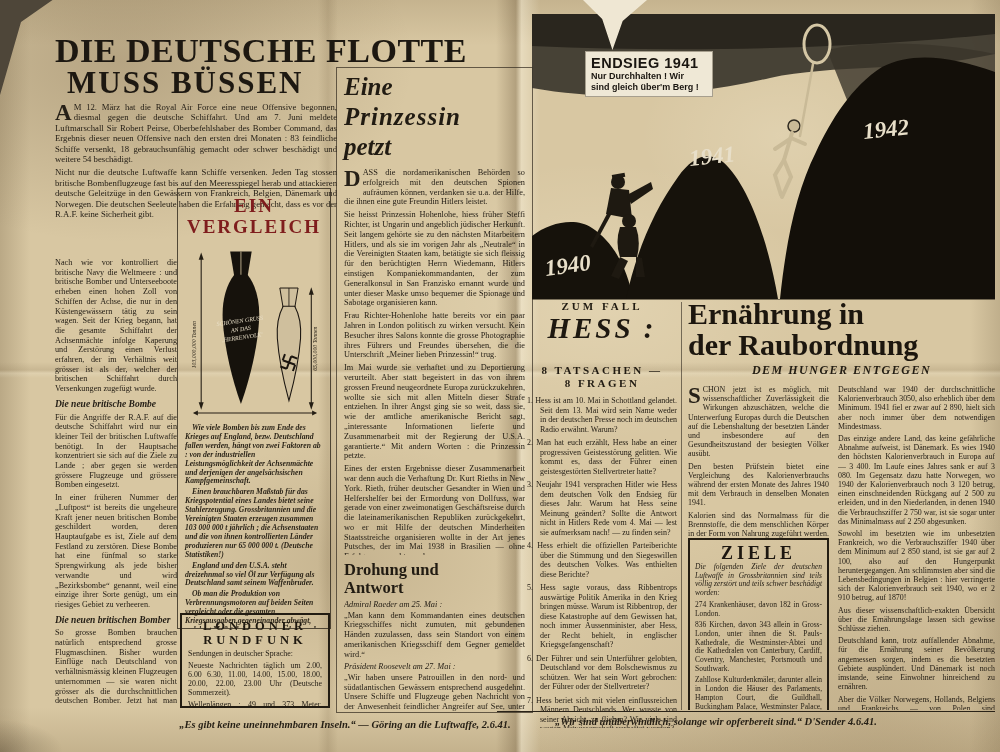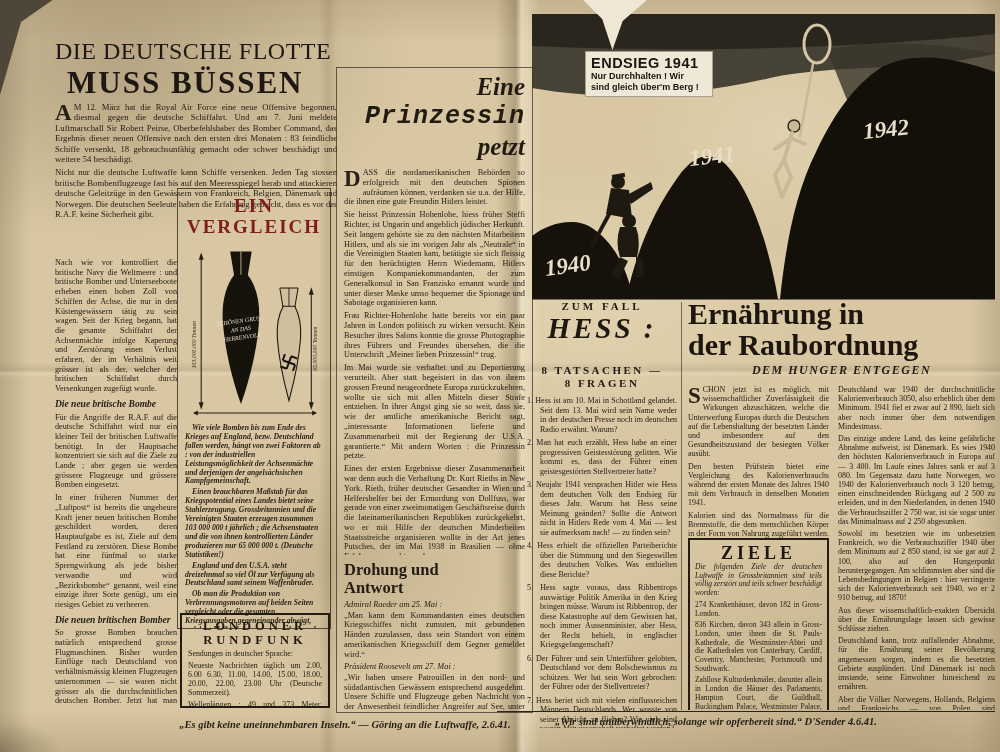--- a/index.html
+++ b/index.html
@@ -21,44 +21,44 @@
   .crease-h{position:absolute;left:0;right:0;top:362px;height:16px;pointer-events:none;background:linear-gradient(180deg,transparent,rgba(104,84,52,.14) 50%,rgba(255,250,230,.18) 70%,transparent);}
   .corner-tl{position:absolute;left:0;top:0;width:70px;height:100px;background:#4e4639;clip-path:polygon(0 0,75% 0,30% 22%,0 95%);pointer-events:none;}
   .tear{position:absolute;left:583px;top:0;width:64px;height:50px;background:#efe7d3;clip-path:polygon(0 0,100% 0,62% 42%,46% 100%,30% 38%);z-index:5;pointer-events:none;}
   .shadow-bl{position:absolute;left:0;bottom:0;width:90px;height:46px;background:radial-gradient(90px 46px at 0 100%,rgba(70,58,40,.35),transparent 70%);pointer-events:none;}
 
   p{margin:0 0 3px 0;}
   .just{text-align:justify;}
 
   
   .colA-head{position:absolute;left:55px;top:36px;width:285px;color:#1d1811;}
-  .colA-head .l1{font-size:24px;font-weight:normal;letter-spacing:.5px;line-height:30px;white-space:nowrap;}
+  .colA-head .l1{font-size:34px;font-weight:bold;letter-spacing:.5px;line-height:30px;white-space:nowrap;}
   .colA-head .l2{font-size:31px;font-weight:bold;letter-spacing:2px;line-height:34px;padding-left:12px;}
   .colA-intro{position:absolute;left:55px;top:102px;width:282px;height:156px;overflow:hidden;font-size:8.7px;line-height:10.4px;}
   .dc{float:left;font-size:23px;line-height:19px;font-weight:bold;padding:1px 2px 0 0;}
   .colA-narrow{position:absolute;left:55px;top:258px;width:122px;height:448px;overflow:hidden;font-size:8.2px;line-height:9.7px;}
   .subhead{font-weight:bold;font-style:italic;font-size:9.5px;margin:6px 0 3px 0;text-align:left;}
 
   
   .vergleich{position:absolute;left:177px;top:188px;width:154px;height:441px;border:1px solid rgba(48,40,28,.8);box-sizing:border-box;padding:6px 7px 0 7px;overflow:hidden;}
   .verg-title{text-align:center;font-weight:bold;font-size:19px;letter-spacing:2px;line-height:21px;color:#7f1d1d;}
   .verg-fig{width:140px;height:178px;margin:3px auto 2px auto;}
   .verg-body{font-size:7.7px;line-height:8.9px;font-style:italic;font-weight:bold;color:#2c2519;}
   .verg-body p{text-indent:7px;margin-bottom:2px;}
 
   
   .rundfunk{position:absolute;left:180px;top:613px;width:150px;height:95px;border:2px solid #221c12;box-sizing:border-box;padding:4px 6px;overflow:hidden;}
   .rf-title{text-align:center;font-weight:bold;font-size:12.5px;letter-spacing:4px;line-height:14px;color:#1f1910;}
   .rf-body{font-size:7.9px;line-height:9px;margin-top:2px;}
 
   
   .colB{position:absolute;left:336px;top:67px;width:197px;height:646px;border:1px solid rgba(48,40,28,.7);box-sizing:border-box;padding:4px 7px;overflow:hidden;}
-  .prinz-title{text-align:right;font-style:italic;font-weight:bold;color:#211b12;}
+  .prinz-title{text-align:left;font-style:italic;font-weight:bold;color:#211b12;}
   .prinz-title .t{font-size:25px;line-height:30px;display:block;}
-  .prinz-title .t2{letter-spacing:1px;font-family:Liberation Mono, monospace;}
+  .prinz-title .t2{letter-spacing:1px;}
   .prinz-body{height:387px;overflow:hidden;font-size:8.3px;line-height:9.8px;margin-top:6px;}
   .droh-title{font-weight:bold;font-size:16.5px;line-height:18px;margin:6px 0 3px 0;color:#211b12;}
   .droh-body{font-size:8.3px;line-height:9.7px;overflow:hidden;}
   .droh-body .lead{font-style:italic;margin-bottom:1px;}
 
   
   .cartoon{position:absolute;left:532px;top:14px;width:463px;height:285px;border-bottom:1px solid rgba(42,36,26,.55);}
   .cartoon svg{position:absolute;inset:0;}
   .caption{position:absolute;left:53px;top:37px;width:128px;background:#efe8d6;border:1px solid rgba(60,50,36,.4);padding:3px 5px 4px 5px;box-sizing:border-box;text-align:left;font-family:"Liberation Sans","DejaVu Sans",sans-serif;color:#191510;}
   .caption .c1{font-weight:bold;font-size:14.5px;letter-spacing:.5px;line-height:16px;}

